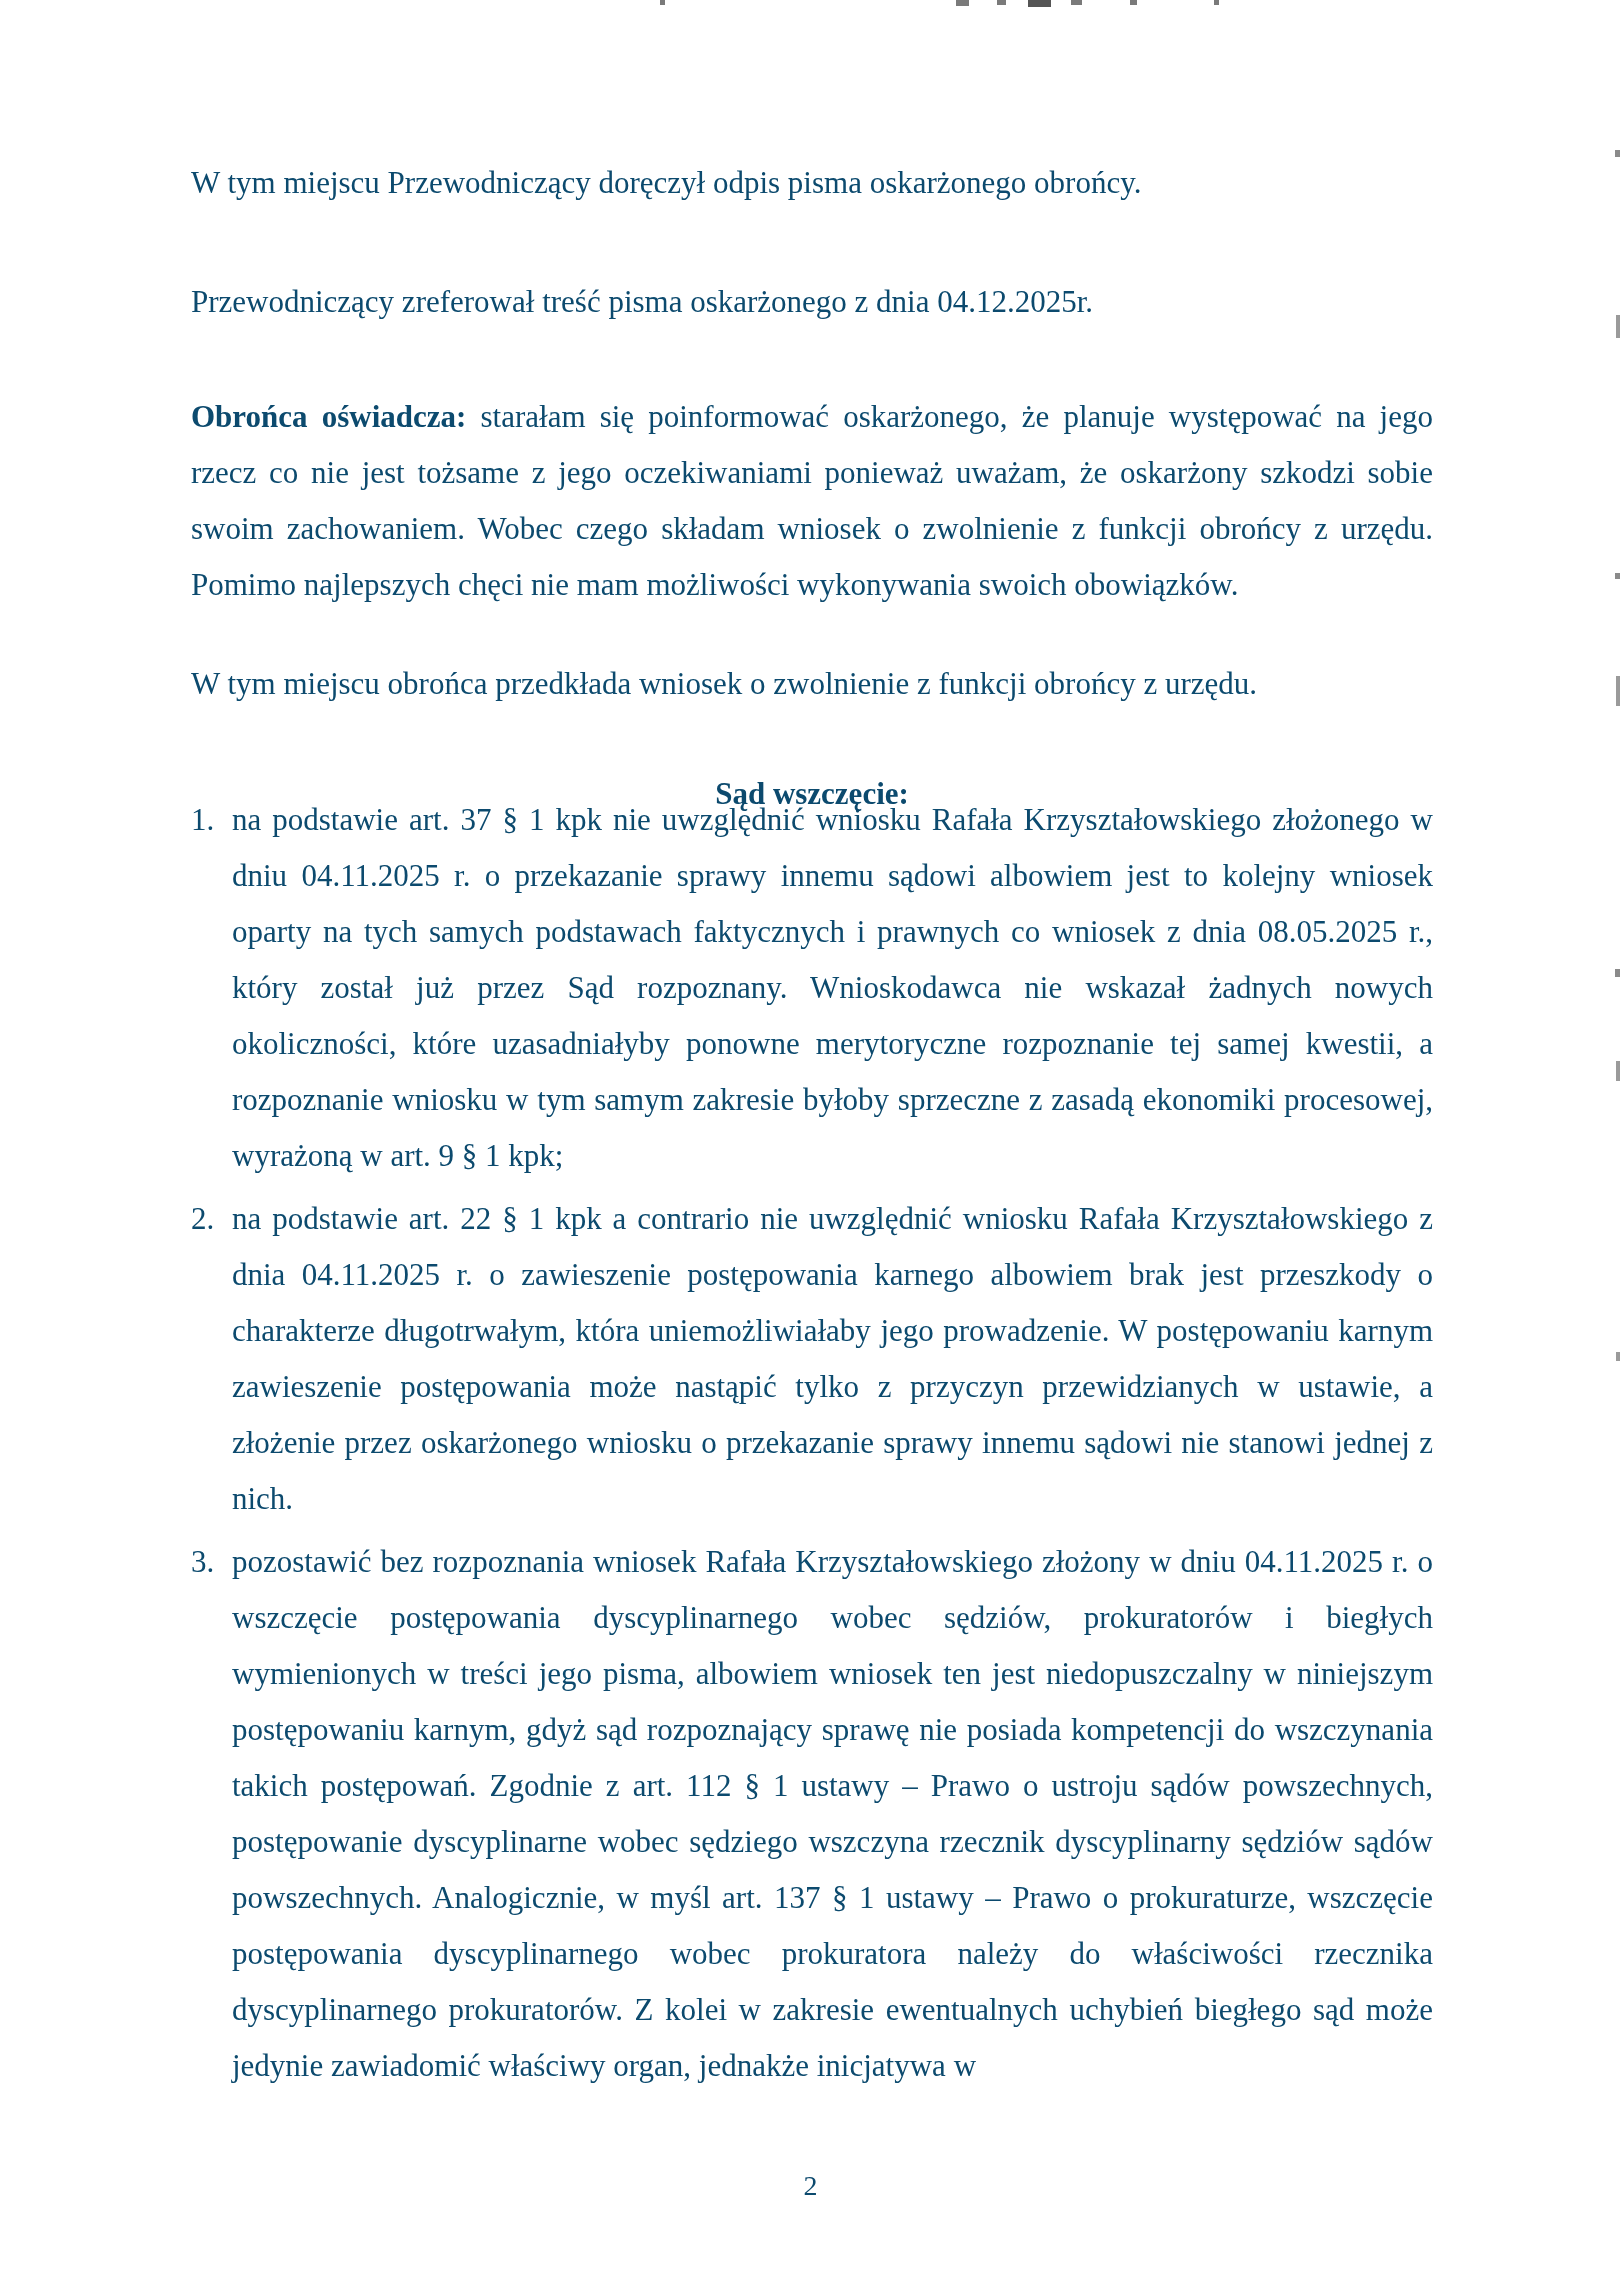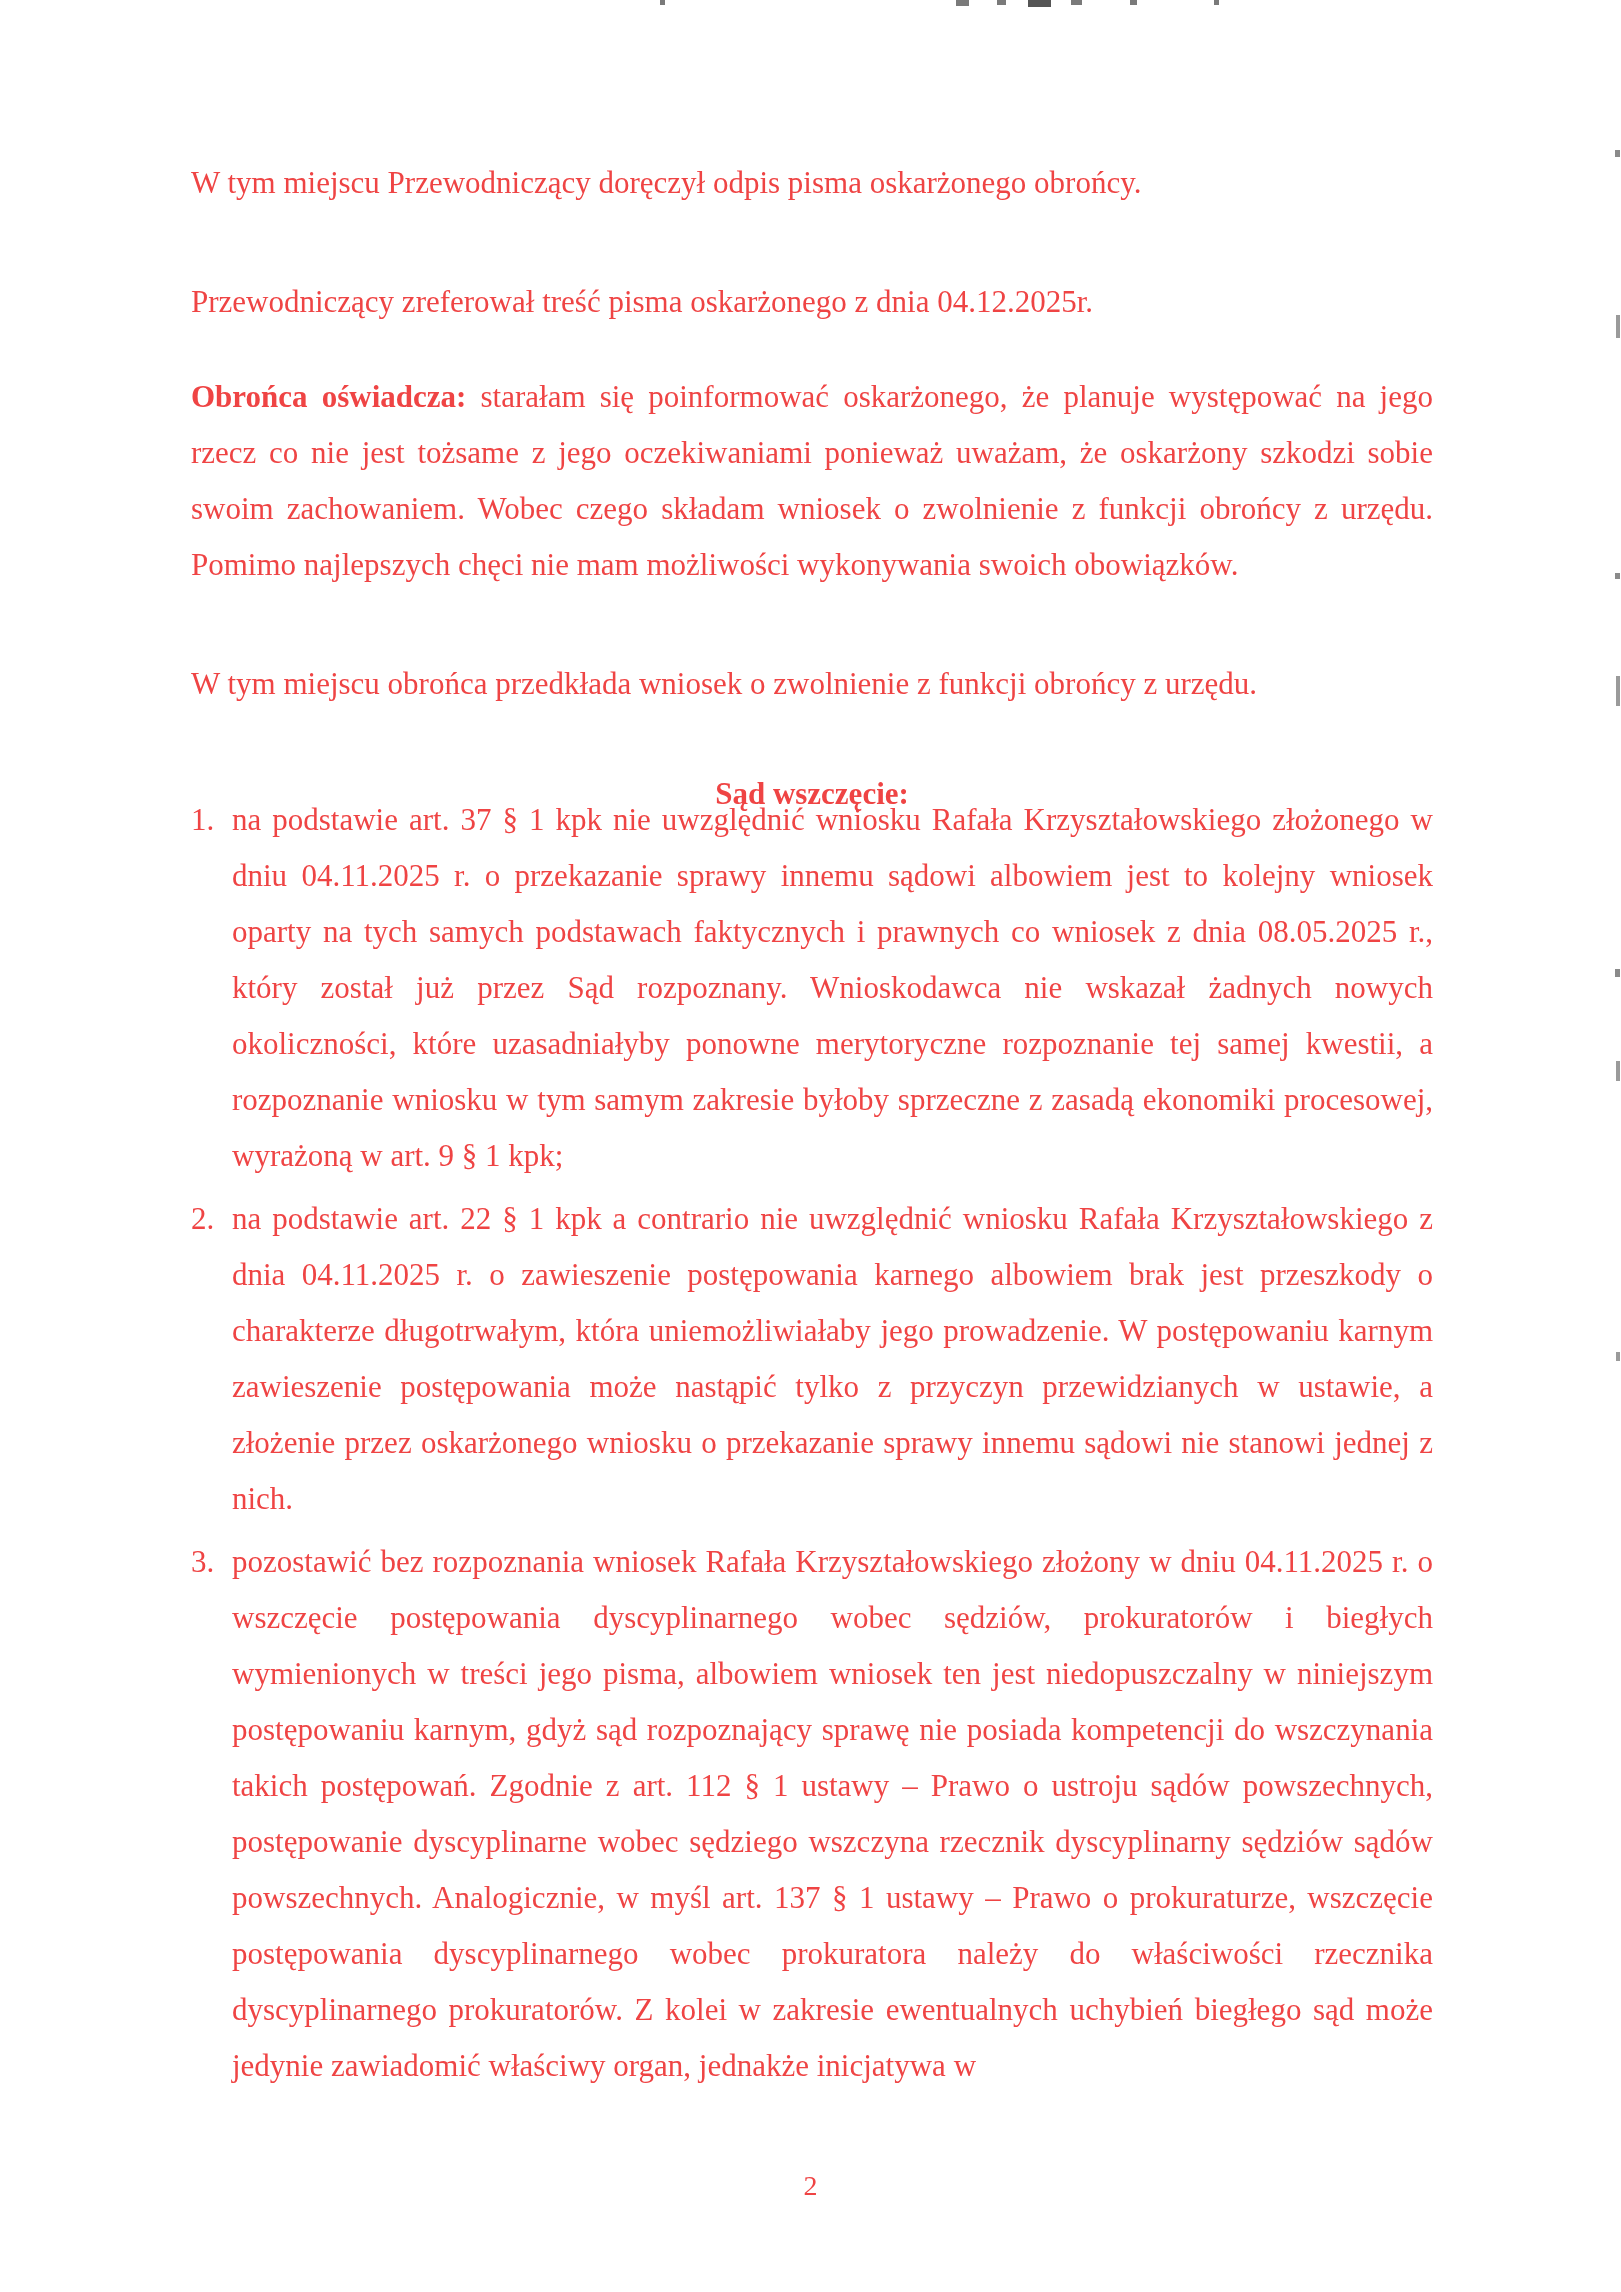--- a/index.html
+++ b/index.html
@@ -6,21 +6,21 @@
     margin: 0;
     padding: 0;
     background: #e8e8e8;
   }
   .page {
     position: relative;
     width: 1621px;
     height: 2293px;
     background: #ffffff;
     font-family: "Liberation Serif", "DejaVu Serif", serif;
-    color: #ef4444;
+    color: #0c4a6e;
     overflow: hidden;
     -webkit-font-smoothing: antialiased;
   }
   
   .artifact {
     position: absolute;
     background: #7a7a7a;
   }
   .a-top1 { left: 660px;  top: 0; width: 4.5px;  height: 5.4px; }
   .a-top2 { left: 956px; top: 0; width: 12.5px; height: 6.3px; }
@@ -42,21 +42,21 @@
     left: 191px;
     width: 1242px;
     font-size: 31px;
     line-height: 56px;
   }
   .single-line { white-space: nowrap; }
   .justified { text-align: justify; text-justify: inter-word; }
 
   .para-delivery { top: 124px; }
   .para-referral { top: 243px; }
-  .para-defender { top: 338px; }
+  .para-defender { top: 358px; }
   .para-motion   { top: 625px; }
 
   .ruling-heading {
     top: 740px;
     text-align: center;
     font-weight: bold;
   }
 
   .ruling-list {
     top: 792px;

